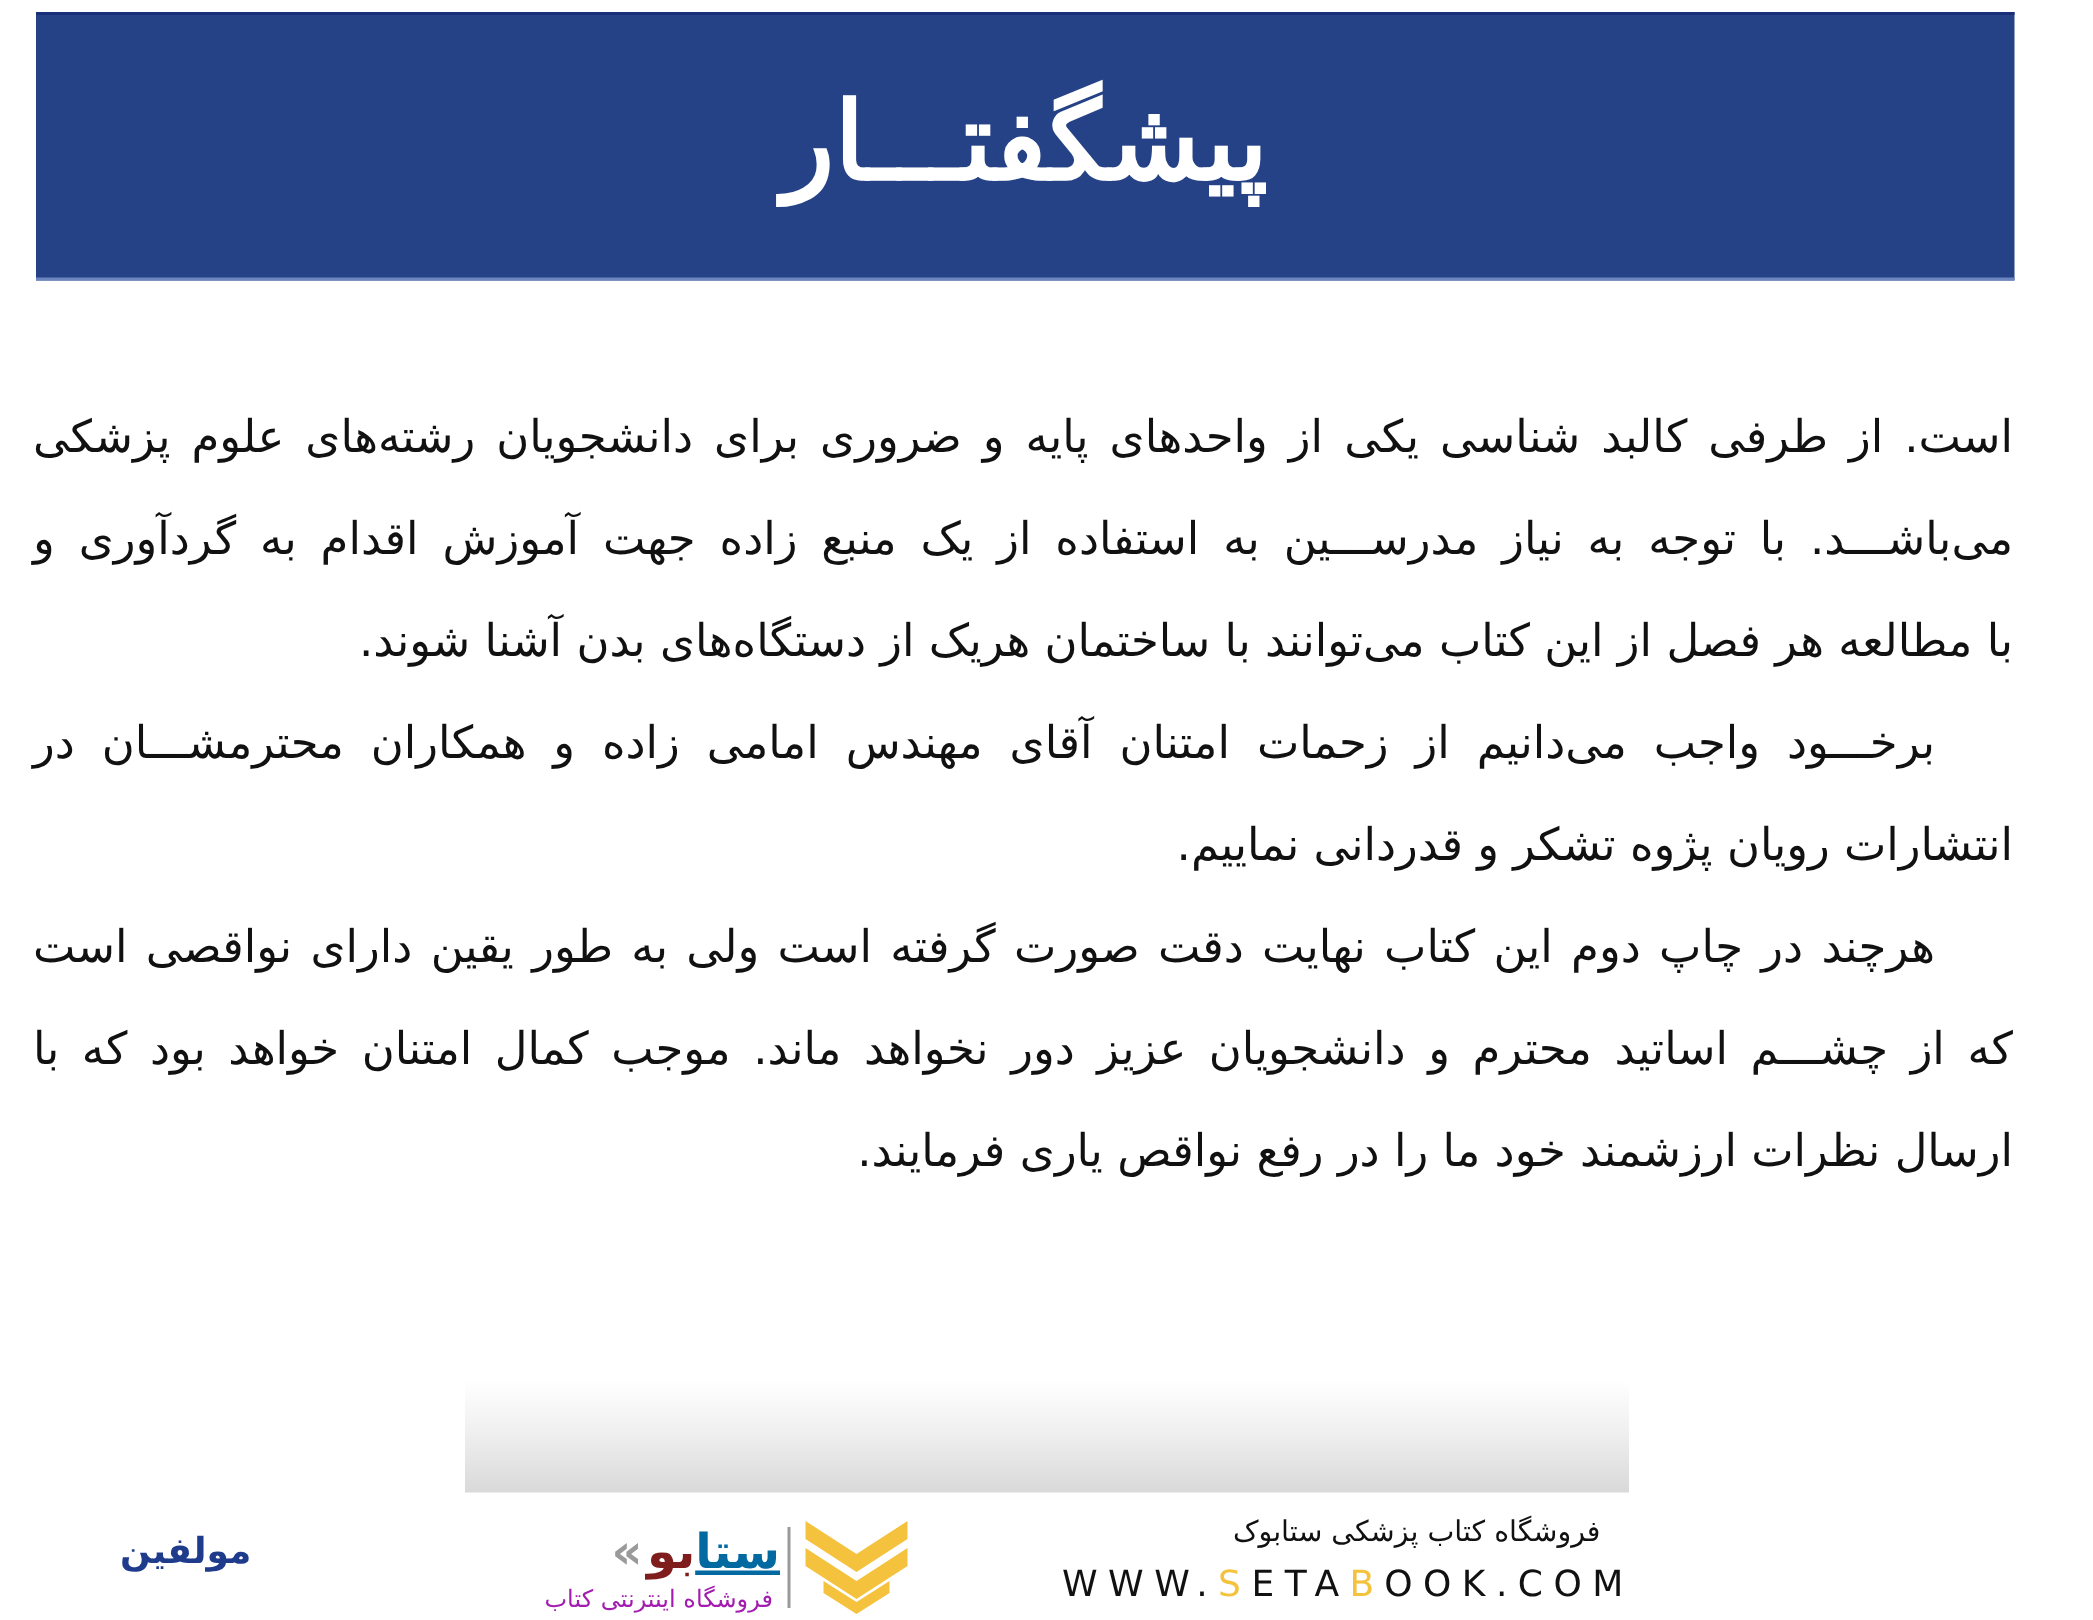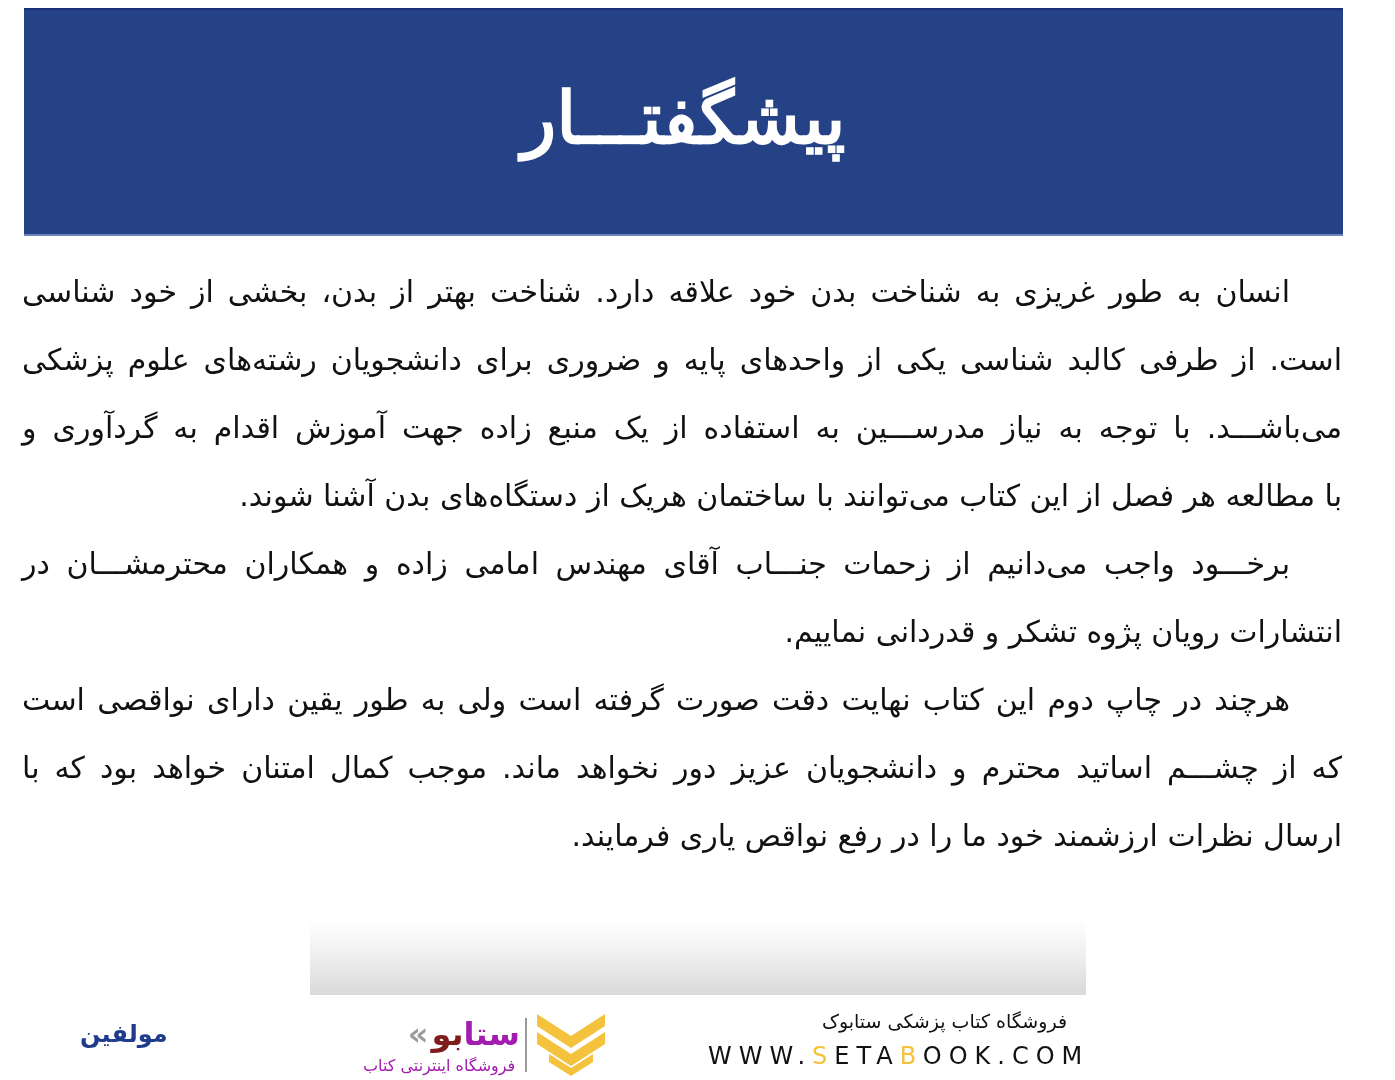--- a/index.html
+++ b/index.html
@@ -13,21 +13,21 @@
       position: relative;
       overflow: hidden;
       font-family: "DejaVu Sans", sans-serif;
       color: #111111;
     }
     .header-band {
       position: absolute;
       left: 24px;
       top: 8px;
       width: 1319px;
-      height: 228px;
+      height: 179px;
       background: #264286;
       border-top: 2px solid #1a2f7a;
       border-bottom: 2px solid #6d85bf;
       box-sizing: border-box;
       display: flex;
       align-items: center;
       justify-content: center;
     }
     .header-title {
       color: #ffffff;
@@ -124,21 +124,22 @@
       letter-spacing: -1px;
     }
     .logo-chev {
       color: #9a9a9a;
       margin-right: 4px;
     }
     .logo-fa {
       color: #7f1d1d;
     }
     .logo-fa-accent {
-      color: #a21caf;
+      color: #0369a1;
+      text-decoration: underline;
     }
     .logo-tagline {
       position: absolute;
       left: 18px;
       top: 42px;
       width: 160px;
       text-align: left;
       font-size: 16px;
       color: #a21caf;
       direction: rtl;
@@ -178,25 +179,24 @@
 </head>
 <body>
 
 <div class="header-band">
   <div class="header-title">پیشگفتـــار</div>
 </div>
 
 <div class="gradient-band"></div>
 
 <div class="body-text">
-  <div class="line indent">انسان به طور غریزی به شناخت بدن خود علاقه دارد.  شناخت بهتر از بدن، بخشی از خود شناسی</div>
   <div class="line">است.  از طرفی کالبد شناسی یکی از واحدهای پایه و ضروری برای دانشجویان رشته‌های علوم پزشکی</div>
   <div class="line">می‌باشـــد.  با توجه به نیاز مدرســـین به استفاده از یک منبع زاده جهت آموزش اقدام به گردآوری و</div>
   <div class="line last">با مطالعه هر فصل از این کتاب می‌توانند با ساختمان هریک از دستگاه‌های بدن آشنا شوند.</div>
-  <div class="line indent">برخـــود واجب می‌دانیم از زحمات جنـــاب آقای مهندس امامی زاده و همکاران محترمشـــان در</div>
+  <div class="line indent">برخـــود واجب می‌دانیم از زحمات امتنان آقای مهندس امامی زاده و همکاران محترمشـــان در</div>
   <div class="line last">انتشارات رویان پژوه تشکر و قدردانی نماییم.</div>
   <div class="line indent">هرچند در چاپ دوم این کتاب نهایت دقت صورت گرفته است ولی به طور یقین دارای نواقصی است</div>
   <div class="line">که از چشـــم اساتید محترم و دانشجویان عزیز دور نخواهد ماند.  موجب کمال امتنان خواهد بود که با</div>
   <div class="line last">ارسال نظرات ارزشمند خود ما را در رفع نواقص یاری فرمایند.</div>
 </div>
 
 <div class="footer">
   <div class="authors">مولفین</div>
 
   <div class="logo">

